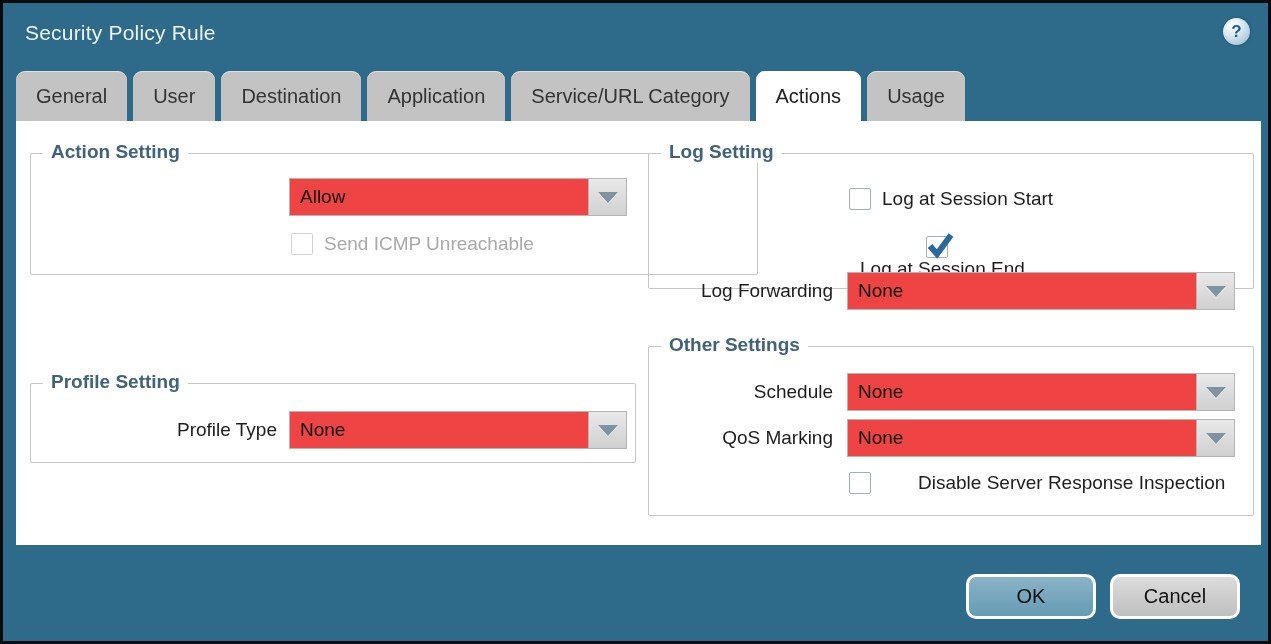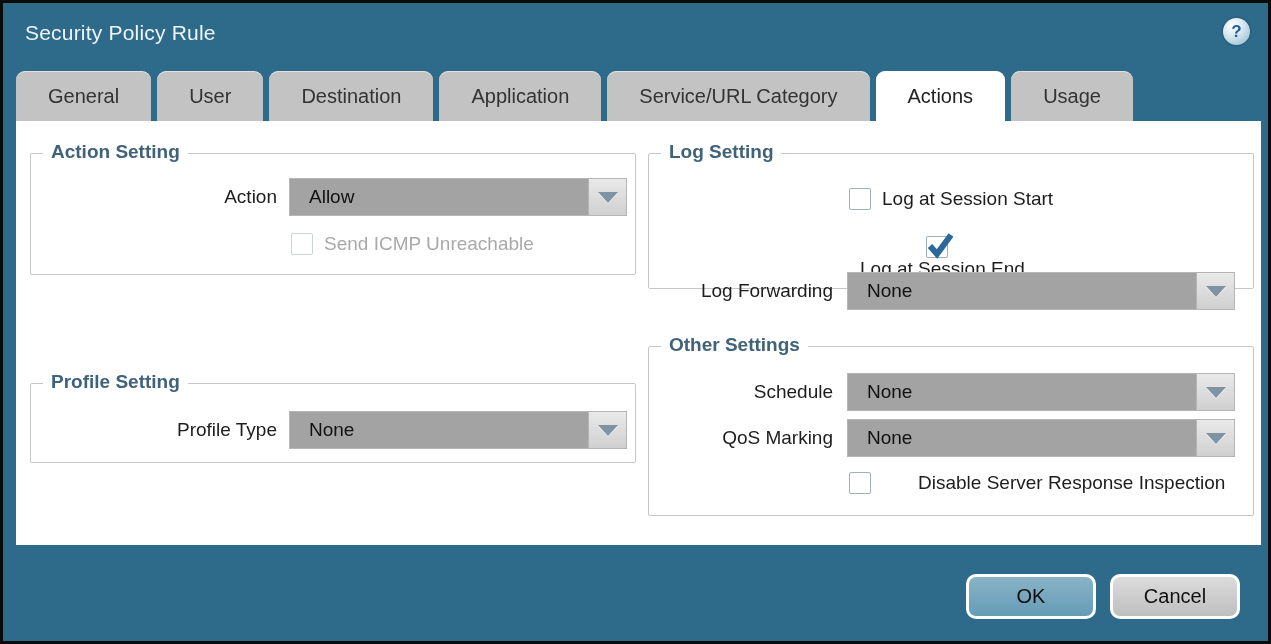--- a/index.html
+++ b/index.html
@@ -33,21 +33,21 @@
   }
   
   .tabs {
     position: absolute; left: 13px; top: 68px;
     display: flex; gap: 6px; height: 50px;
   }
   .tab {
     background: #c3c3c3;
     border-radius: 9px 9px 0 0;
     color: #333; font-size: 20px;
-    padding: 0 32px;
+    padding: 0 20px;
     display: flex; align-items: center; justify-content: center;
     cursor: pointer;
     box-shadow: inset 0 1px 0 rgba(255,255,255,0.5);
   }
   .tab.active { background: #ffffff; color: #222; }
   
   .panel {
     position: absolute; left: 13px; top: 118px;
     width: 1245px; height: 424px;
     background: #ffffff;
@@ -56,37 +56,37 @@
     position: absolute;
     border: 1px solid #c6c6c6;
     border-radius: 2px;
   }
   .legend {
     position: absolute; left: 12px; top: -13px;
     background: #ffffff; padding: 0 8px;
     font-size: 19px; font-weight: bold; color: #40627a;
     white-space: nowrap;
   }
-  .fs-action  { left: 14px;  top: 32px;  width: 606px; height: 122px; }
+  .fs-action  { left: 14px;  top: 32px;  width: 728px; height: 122px; }
   .fs-profile { left: 14px;  top: 262px; width: 606px; height: 80px;  }
   .fs-log     { left: 632px; top: 32px;  width: 606px; height: 136px; }
   .fs-other   { left: 632px; top: 225px; width: 606px; height: 170px; }
   
   .field-label {
     position: absolute; font-size: 19px; color: #1d1d1d;
     height: 38px; line-height: 38px; text-align: right; white-space: nowrap;
   }
   .dropdown {
     position: absolute; height: 38px;
     display: flex; cursor: pointer;
   }
   .dropdown .value {
     flex: 1; height: 38px; line-height: 36px;
-    background: #a3a3a3; border: 1px solid #b5b5b5;
-    font-size: 19px; color: #111; padding-left: 19px;
+    background: #ef4444; border: 1px solid #b5b5b5;
+    font-size: 19px; color: #111; padding-left: 10px;
     overflow: hidden; white-space: nowrap;
   }
   .dropdown .arrow-btn {
     width: 38px; height: 38px;
     background: linear-gradient(#e9e9e9, #d0d0d0);
     border: 1px solid #b5b5b5; border-left: none;
     display: flex; align-items: center; justify-content: center;
   }
   .dropdown .arrow-btn .tri {
     width: 0; height: 0;

